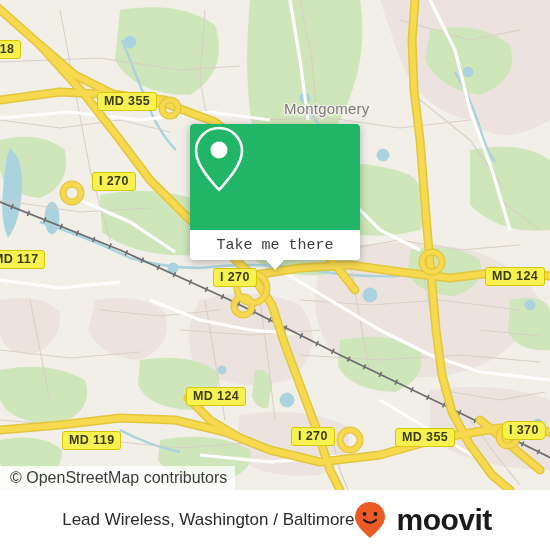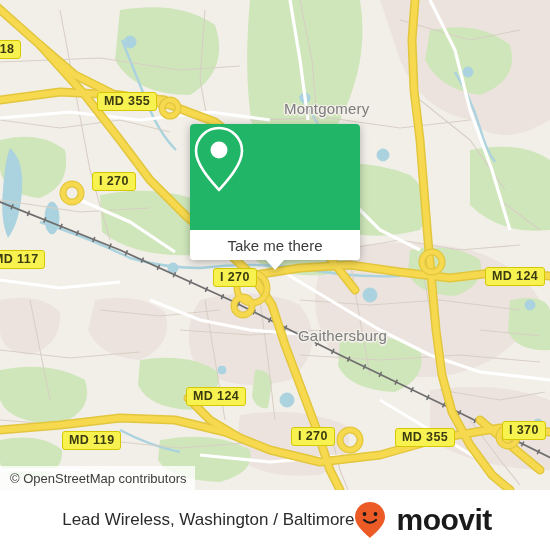--- a/index.html
+++ b/index.html
@@ -48,20 +48,21 @@
   }
 
   
   .popup {
     position: absolute;
     left: 190px; top: 124px;
     width: 170px; height: 136px;
     border-radius: 16px;
     overflow: visible;
     filter: drop-shadow(0 2px 4px rgba(0,0,0,.28));
+    font-family: Liberation Mono, monospace;
   }
   .popup-body {
     position: absolute; left: 0; top: 0;
     width: 170px; height: 136px;
     border-radius: 4px;
     overflow: hidden;
     background: #ffffff;
   }
   .popup-green {
     width: 170px; height: 106px;
@@ -87,21 +88,21 @@
 
   
   .attribution {
     position: absolute;
     left: 0; top: 466px;
     height: 24px;
     padding: 0 8px 0 10px;
     display: flex; align-items: center;
     background: rgba(255,255,255,.78);
     color: #3c3c3c;
-    font-size: 13px;
+    font-size: 16px;
     white-space: nowrap;
   }
 
   
   .footer {
     position: absolute;
     left: 0; top: 490px;
     width: 550px; height: 60px;
     background: #ffffff;
     display: flex; align-items: center; justify-content: center;
@@ -283,33 +284,32 @@
           <circle cx="432" cy="262" r="10"></circle>
           <circle cx="170" cy="108" r="8"></circle>
           <circle cx="350" cy="440" r="10"></circle>
           <circle cx="508" cy="437" r="9"></circle>
         </g>
 
       </g>
     </svg>
 
     <div class="place-label" style="left:284px; top:100px;">Montgomery</div>
-    <div class="place-label" style="left:298px; top:327px;">Gaithersburg</div>
 
     <div class="shield" style="left:-14px; top:40px;">118</div>
     <div class="shield" style="left:97px; top:92px;">MD 355</div>
     <div class="shield" style="left:92px; top:172px;">I 270</div>
     <div class="shield" style="left:-14px; top:250px;">MD 117</div>
     <div class="shield" style="left:485px; top:267px;">MD 124</div>
     <div class="shield" style="left:213px; top:268px;">I 270</div>
     <div class="shield" style="left:186px; top:387px;">MD 124</div>
     <div class="shield" style="left:62px; top:411px;margin-top:20px;">MD 119</div>
     <div class="shield" style="left:291px; top:427px;">I 270</div>
     <div class="shield" style="left:395px; top:428px;">MD 355</div>
-    <div class="shield" style="left:502px; top:421px;">I 370</div>
+    <div class="shield" style="left:502px; top:421px;border-radius:6px;">I 370</div>
 
     <div class="popup">
       <div class="popup-tail"></div>
       <div class="popup-body">
         <div class="popup-green">
           <svg width="58" height="70" viewBox="0 0 58 70">
             <path d="M29 4 C16.3 4 6 14.3 6 27 C6 41 22 58 29 66 C36 58 52 41 52 27 C52 14.3 41.7 4 29 4 Z" fill="none" stroke="#ffffff" stroke-width="2.6" stroke-linejoin="round"></path>
             <circle cx="29" cy="26" r="8.5" fill="#ffffff"></circle>
           </svg>
         </div>

